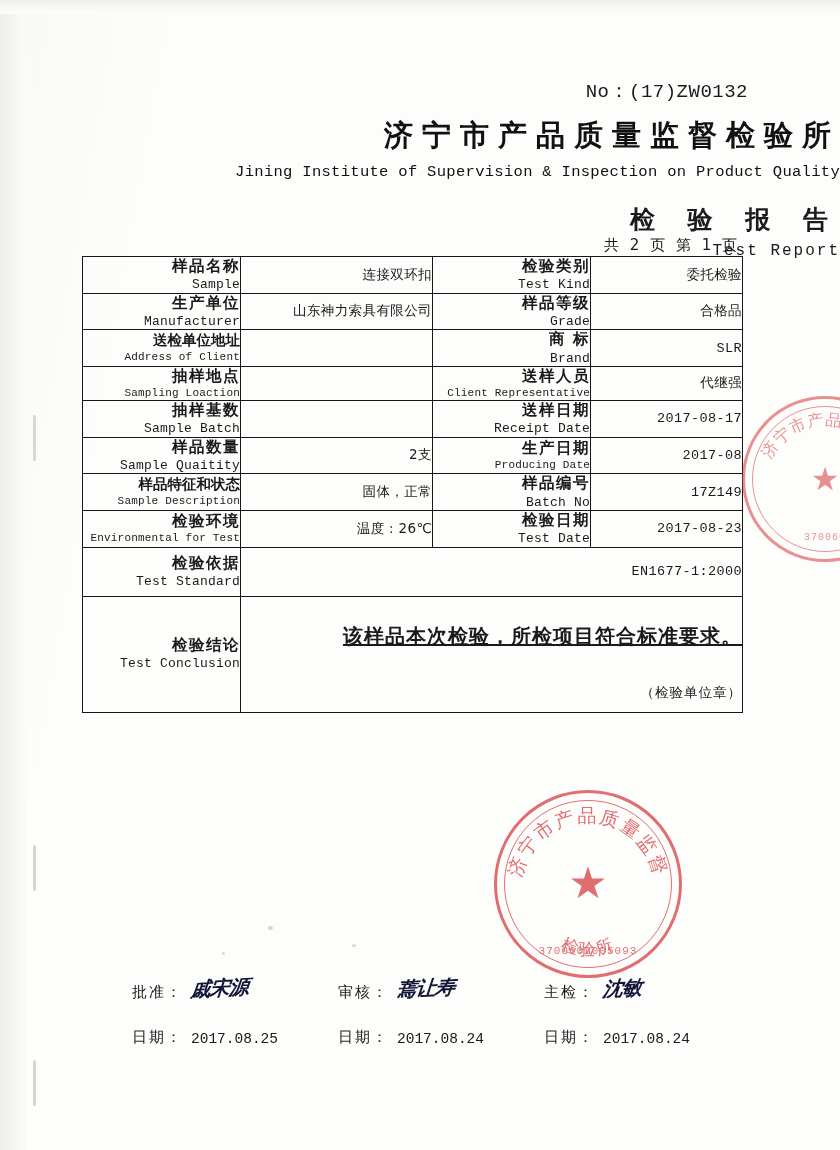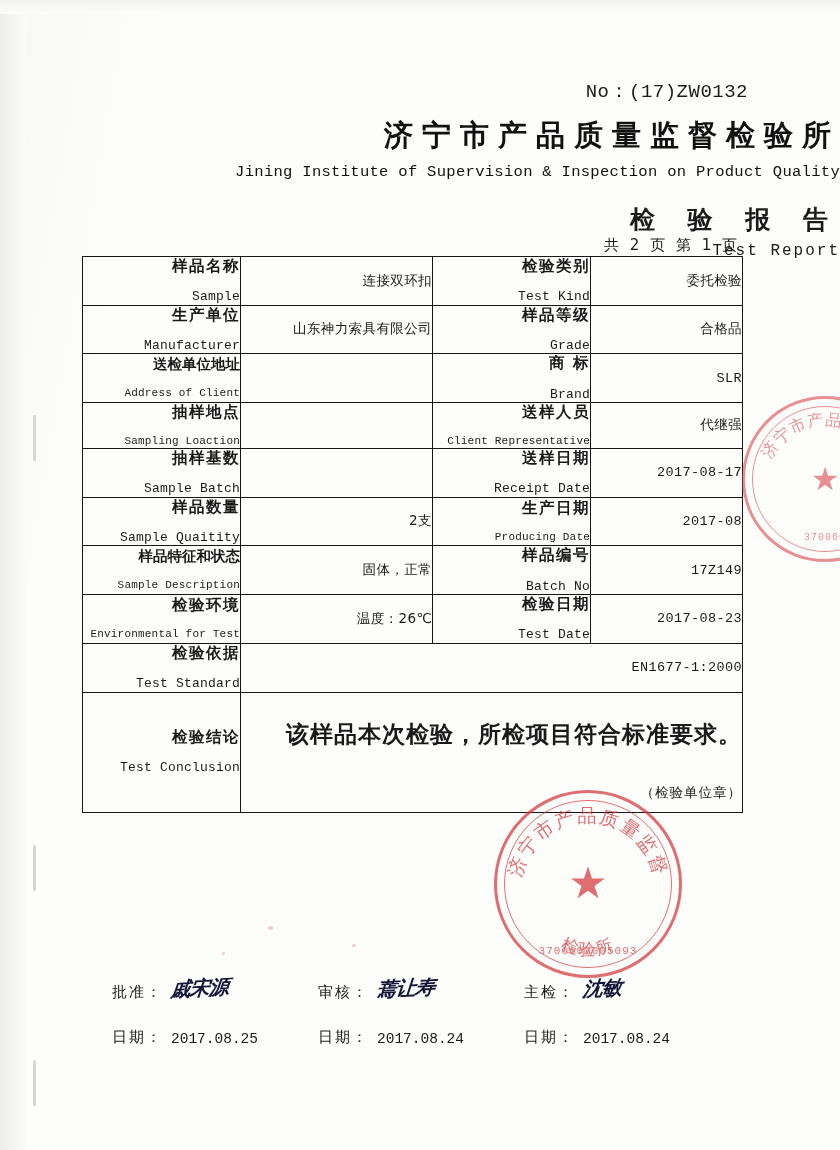--- a/index.html
+++ b/index.html
@@ -99,55 +99,56 @@
     font-family:"DejaVu Sans", sans-serif;
     font-weight:bold;
     font-size:15.5px;
     letter-spacing:1.5px;
   }
   .lbl .cn.tight{letter-spacing:0px;font-size:14.5px;}
   .lbl .en{
     display:block;
     font-family:"Liberation Mono", monospace;
     font-size:13px;
-    margin-top:14px;
+    margin-top:2px;
     letter-spacing:.2px;
   }
   .lbl .en.sm{font-size:11px;}
   .val{
     font-family:"DejaVu Sans", sans-serif;
     font-size:13.5px;
     padding:8px 4px;
     letter-spacing:.4px;
   }
   .val.mono{font-family:"Liberation Mono", monospace;font-size:13.5px;}
   .col-lbl{width:158px;}
   .col-val{width:192px;}
   .col-lbl2{width:158px;}
   .col-val2{width:152px;}
 
   .concl{
     font-family:"DejaVu Sans", sans-serif;
     font-weight:bold;
-    font-size:23px;
+    font-size:20px;
     letter-spacing:1px;
     padding-top:26px;
+    text-decoration:underline;
   }
   .seal-note{
     font-family:"DejaVu Sans", sans-serif;
     font-size:13.5px;
     padding-top:34px;
     padding-bottom:10px;
     letter-spacing:1px;
   }
   .cell-h86{height:48px;}
 
   
   .signs{
-    position:absolute;left:112px;top:975px;width:620px;
+    position:absolute;left:132px;top:975px;width:620px;
     font-family:"DejaVu Sans", sans-serif;
     font-size:15px;
   }
   .signrow{display:flex;margin-bottom:26px;}
   .signcell{width:206px;display:flex;align-items:flex-end;}
   .sk{letter-spacing:2px;margin-right:8px;}
   .sv{
     font-family:"Liberation Mono", monospace;
     font-size:14.5px;
   }

